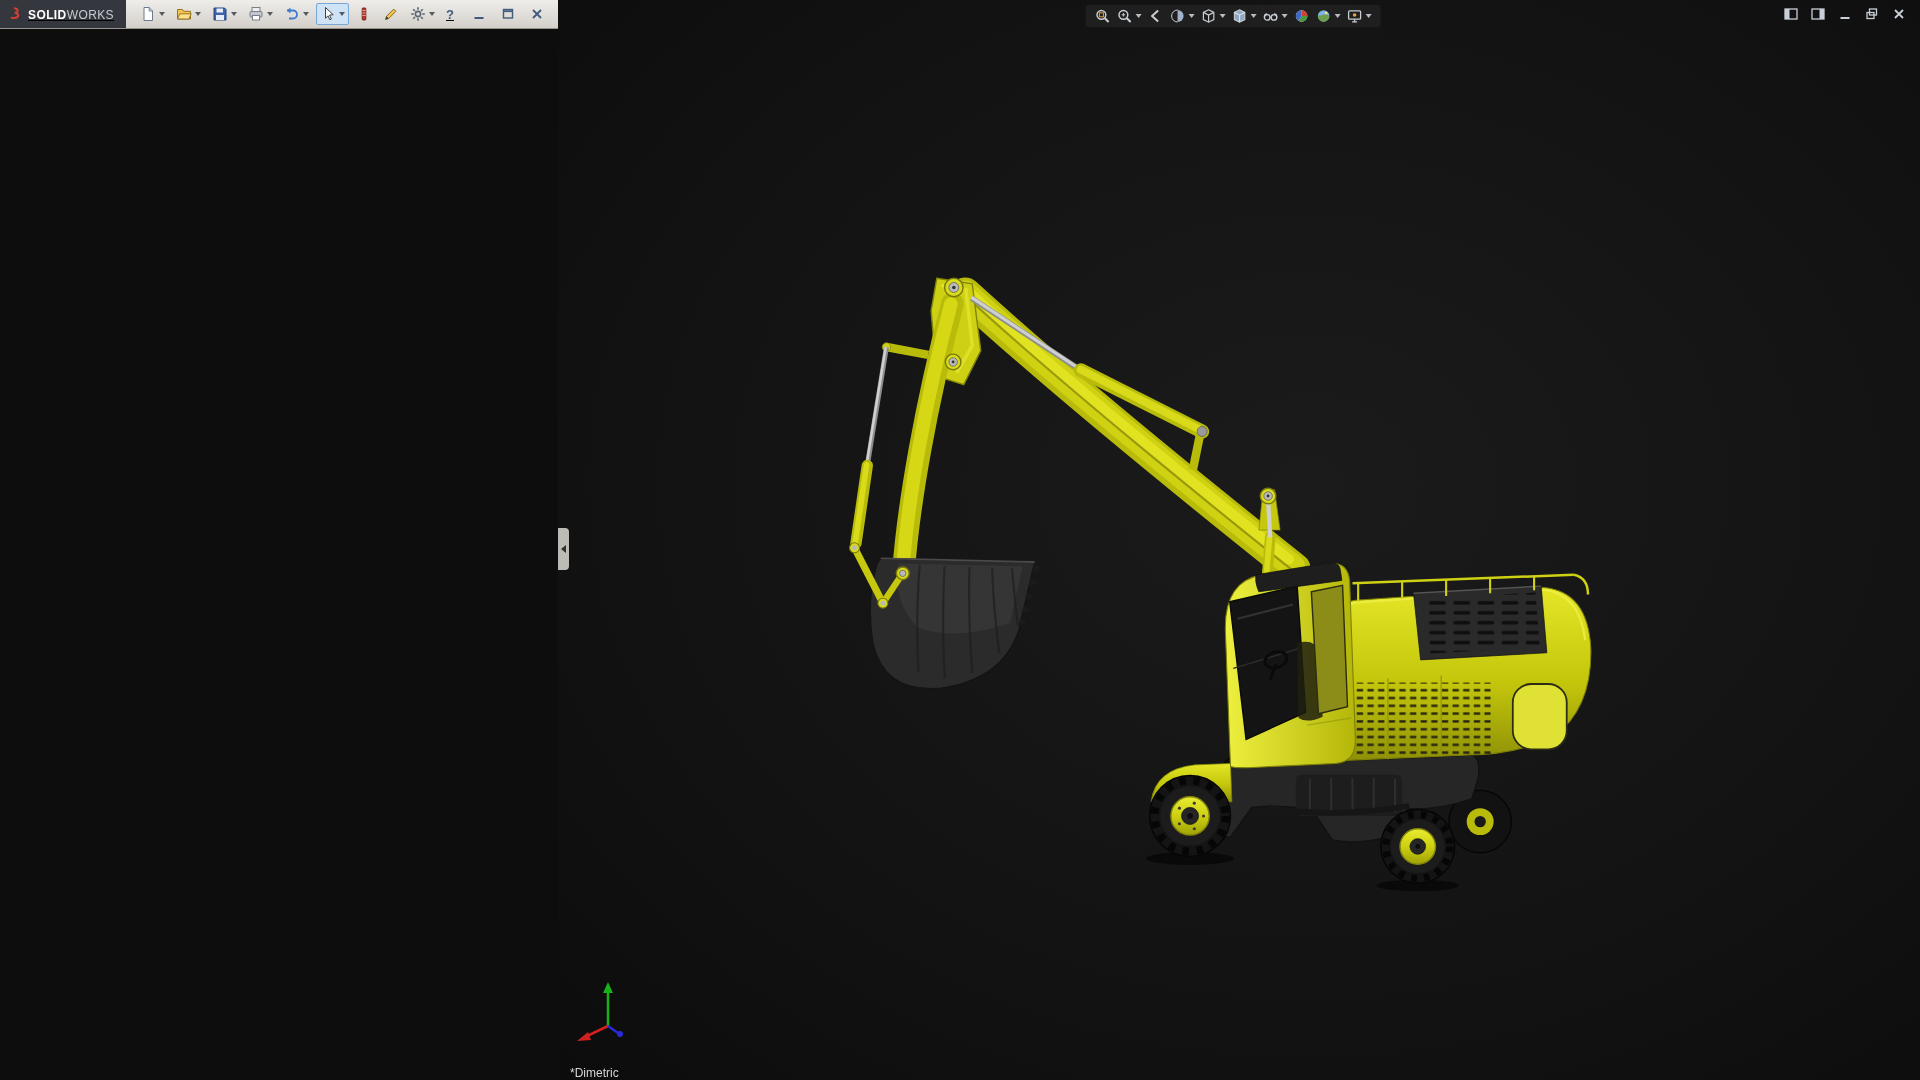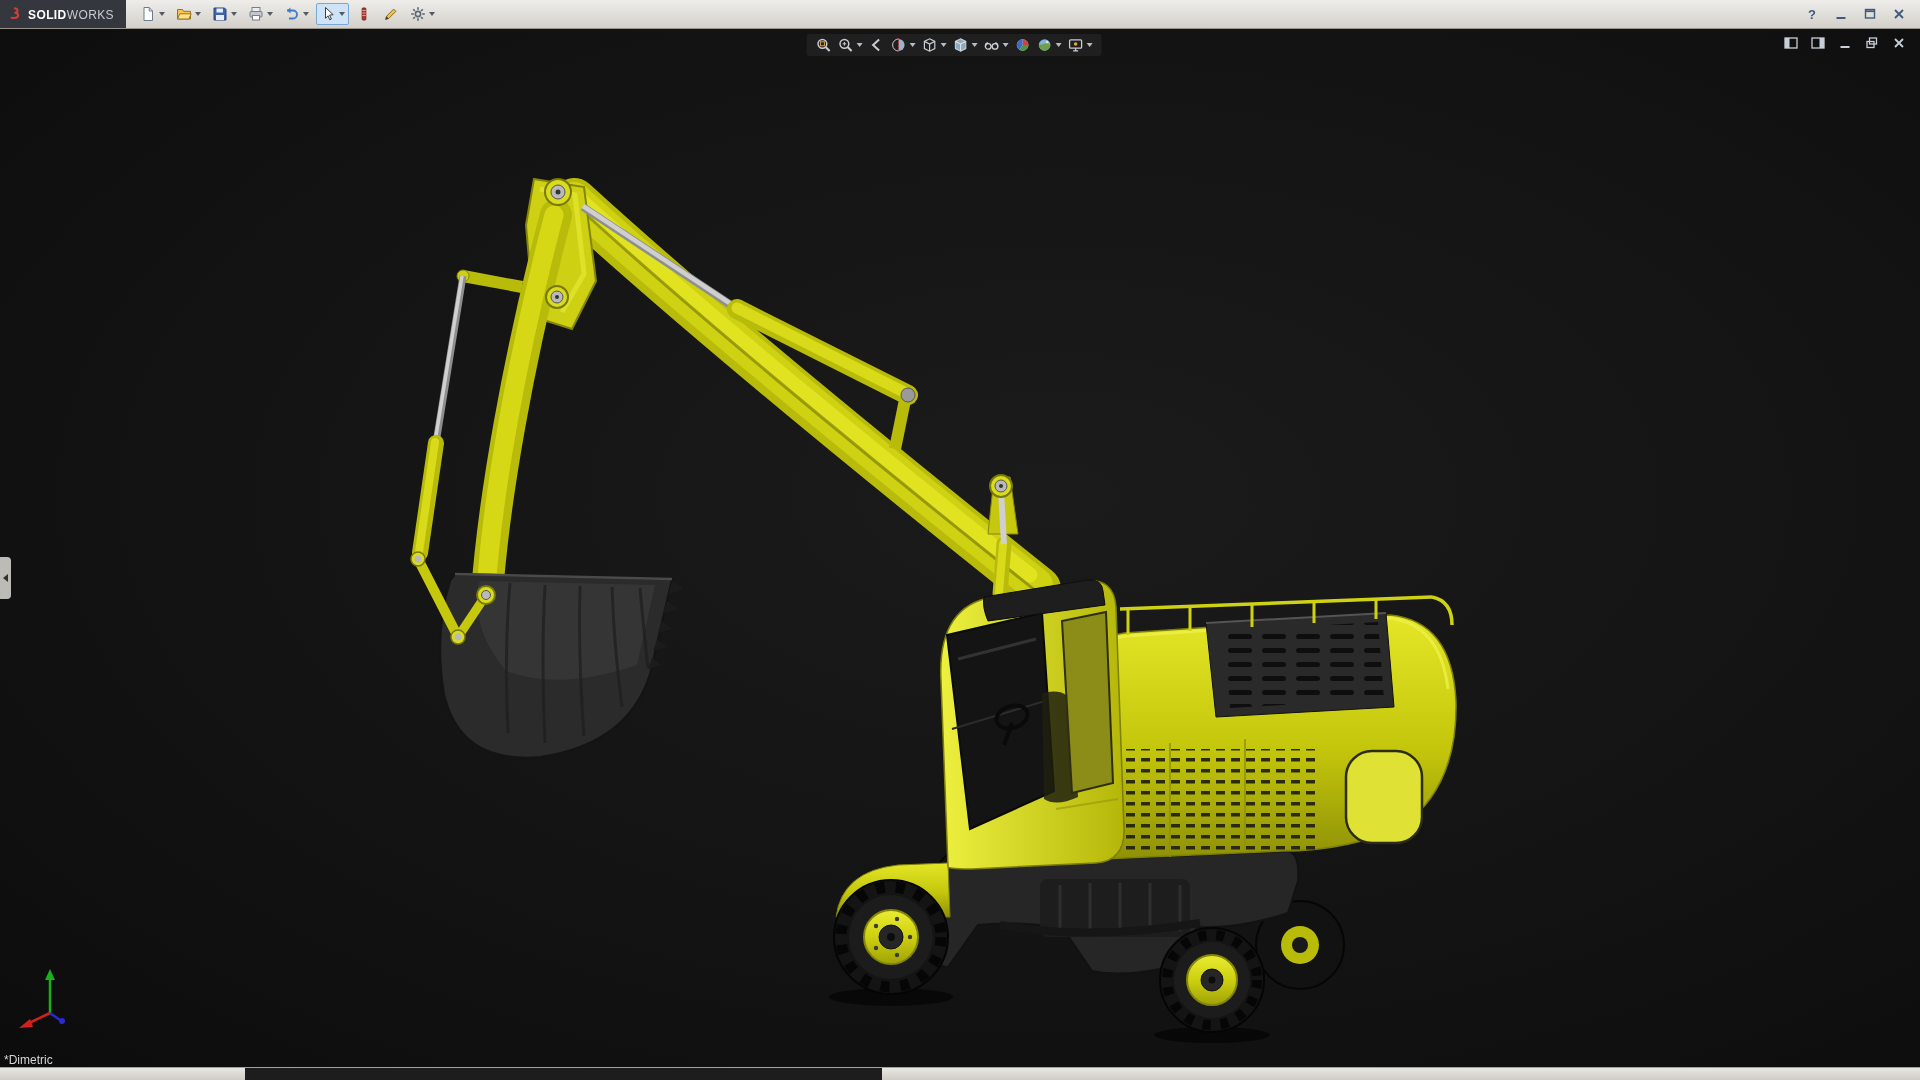--- a/index.html
+++ b/index.html
@@ -1,17 +1,17 @@
 <!DOCTYPE html>
 <html><head>
 <meta charset="utf-8">
 <style>
   html,body{margin:0;padding:0;}
   body{width:1920px;height:1080px;overflow:hidden;font-family:"Liberation Sans",sans-serif;background:#0d0d0d;}
-  .window{position:relative;width:1920px;height:1080px;display:flex;flex-direction:column;}
+  .window{position:relative;width:1920px;height:1080px;display:flex;flex-direction:row;text-decoration:underline;}
 
   
   .titlebar{height:28px;flex:0 0 auto;background:linear-gradient(#efedea,#d3d0ca);border-bottom:1px solid #97948d;display:flex;align-items:center;position:relative;}
   .brand{height:28px;background:#34383e;display:flex;align-items:center;padding:0 12px 0 6px;gap:4px;}
   .brand-bold{color:#ffffff;font-weight:bold;font-size:12px;letter-spacing:.4px;}
   .brand-light{color:#c6cbd2;font-size:12px;letter-spacing:.4px;}
   .main-toolbar{display:flex;align-items:center;margin-left:10px;gap:3px;}
   .tbtn{display:flex;align-items:center;gap:2px;padding:2px 3px;border-radius:2px;border:1px solid transparent;}
   .tbtn.pressed{background:#cfe3f6;border:1px solid #7ba7d4;}
   .dd{width:0;height:0;border-left:3px solid transparent;border-right:3px solid transparent;border-top:4px solid #555a60;margin-left:1px;}
@@ -25,21 +25,21 @@
   .viewport{position:relative;flex:1;overflow:hidden;
     background:radial-gradient(ellipse at 55% 45%, #1b1b1b 0%, #121212 65%, #0c0c0c 100%);}
   .hud-toolbar{position:absolute;top:5px;left:50%;transform:translateX(-52%);display:flex;align-items:center;gap:4px;padding:2px 8px;background:rgba(255,255,255,0.05);border-radius:3px;z-index:5;}
   .hbtn{display:flex;align-items:center;gap:2px;padding:1px;}
   .doc-controls{position:absolute;top:6px;right:12px;display:flex;gap:9px;z-index:5;color:#c9cfd8;}
   .dbtn{width:18px;height:16px;display:flex;align-items:center;justify-content:center;}
   .left-tab{position:absolute;left:0;top:528px;width:11px;height:42px;background:#bdbbb5;border-radius:0 4px 4px 0;display:flex;align-items:center;justify-content:center;z-index:5;}
   .tri-left{width:0;height:0;border-top:4px solid transparent;border-bottom:4px solid transparent;border-right:5px solid #33312d;}
   .model{position:absolute;inset:0;width:100%;height:100%;}
   .triad{position:absolute;left:14px;bottom:34px;}
-  .orient-label{position:absolute;left:4px;bottom:0px;color:#d6d6d6;font-size:12px;}
+  .orient-label{position:absolute;left:12px;bottom:0px;color:#d6d6d6;font-size:12px;}
 
   
   .statusbar{height:12px;flex:0 0 auto;background:linear-gradient(#e9e7e3,#cfccc6);border-top:1px solid #a5a199;position:relative;}
   .status-dark{position:absolute;left:245px;top:0;width:637px;height:100%;background:#1d1d1d;}
 </style>
 </head>
 <body>
 
 <div class="window">
 

